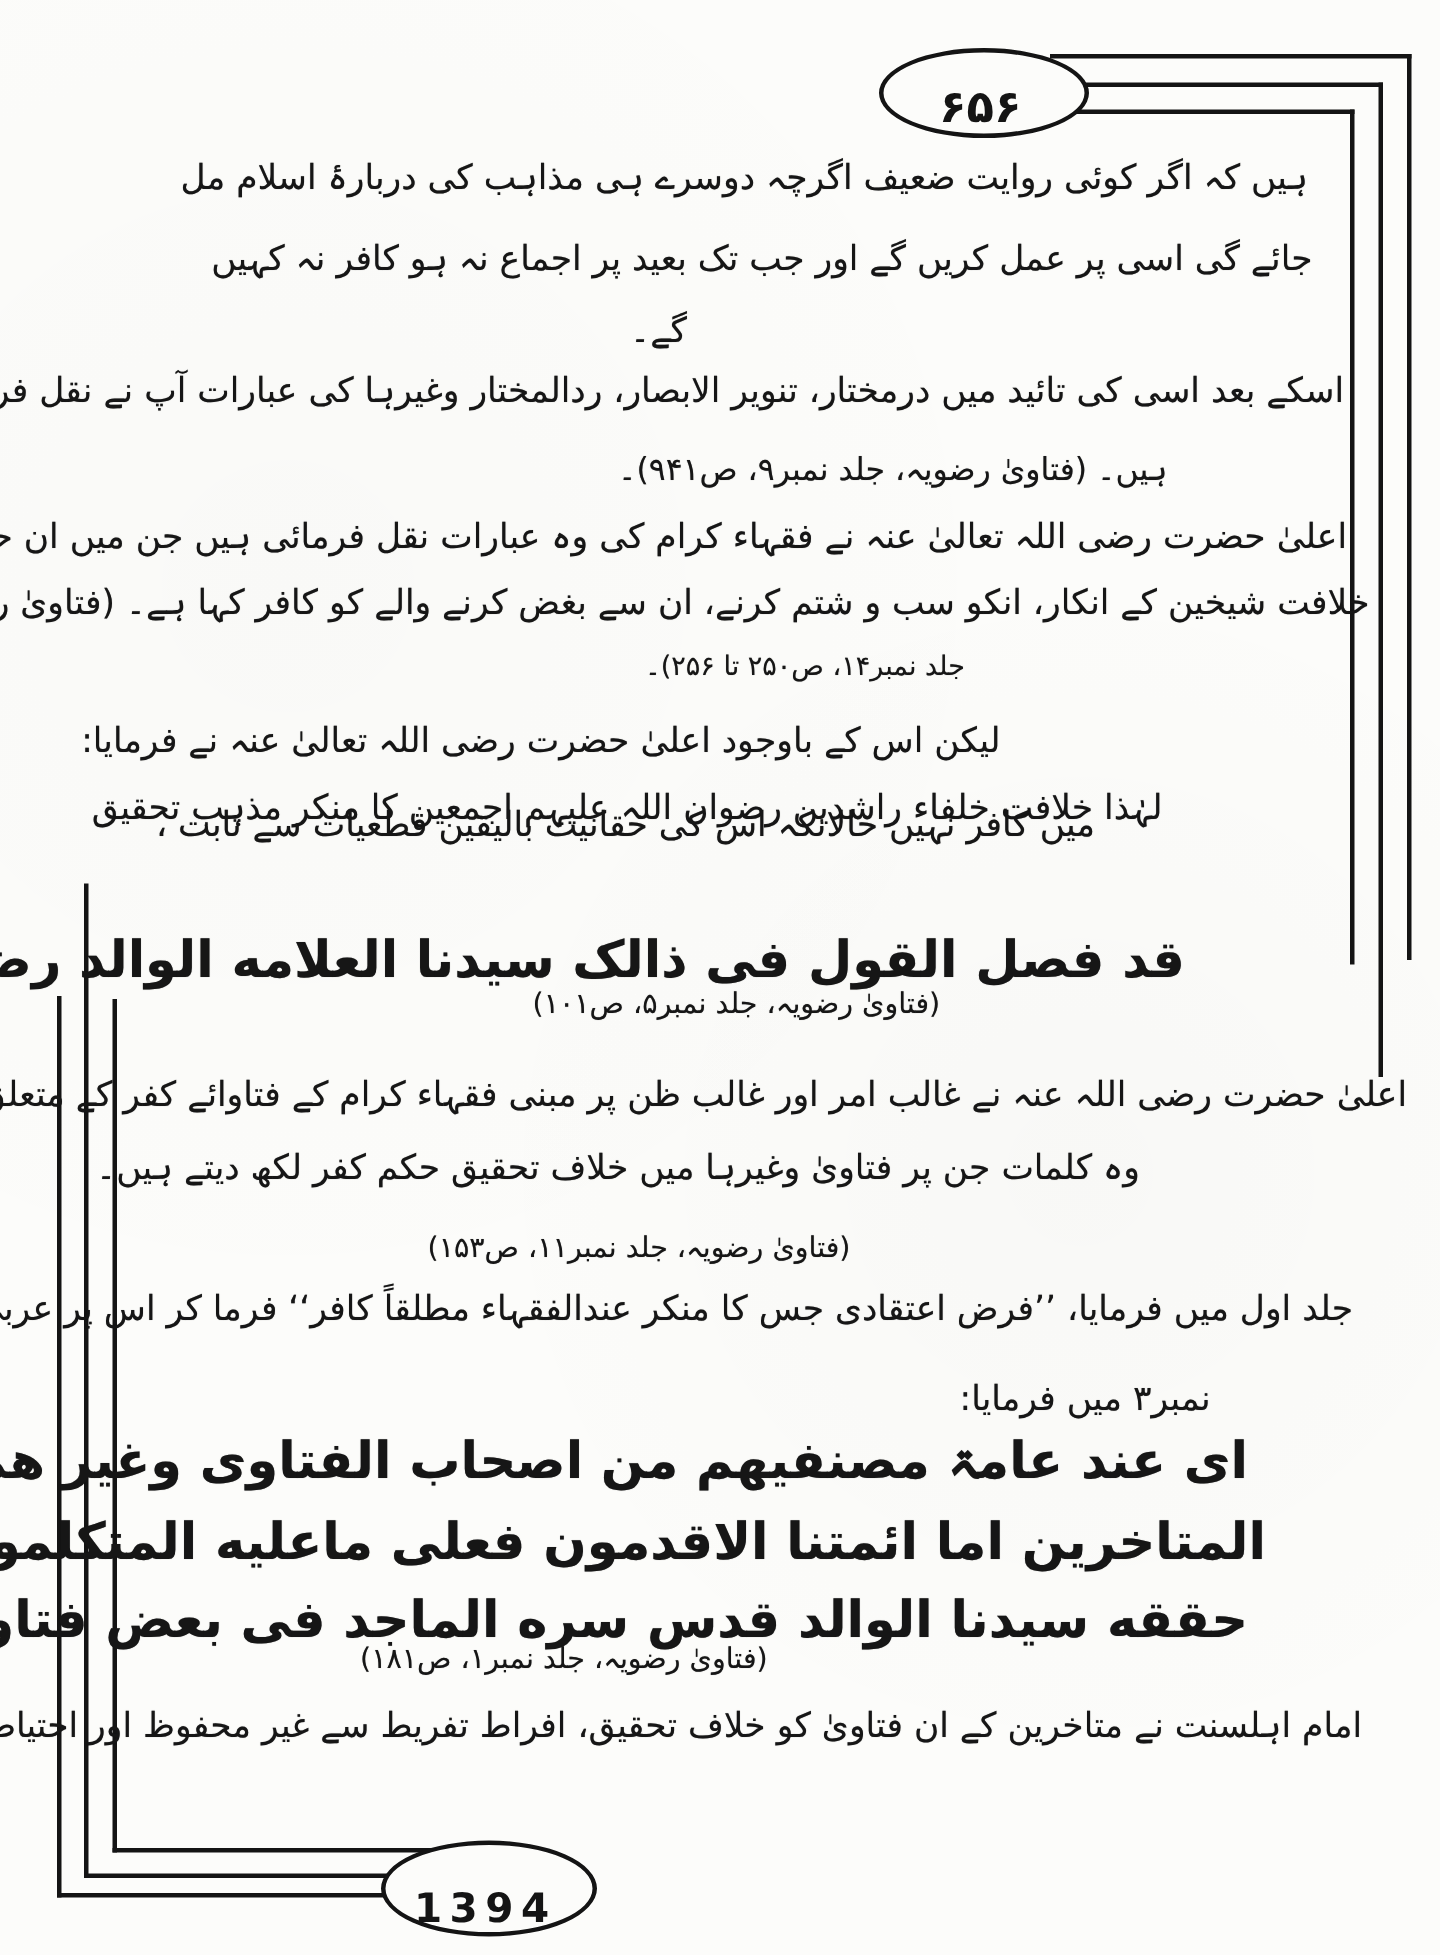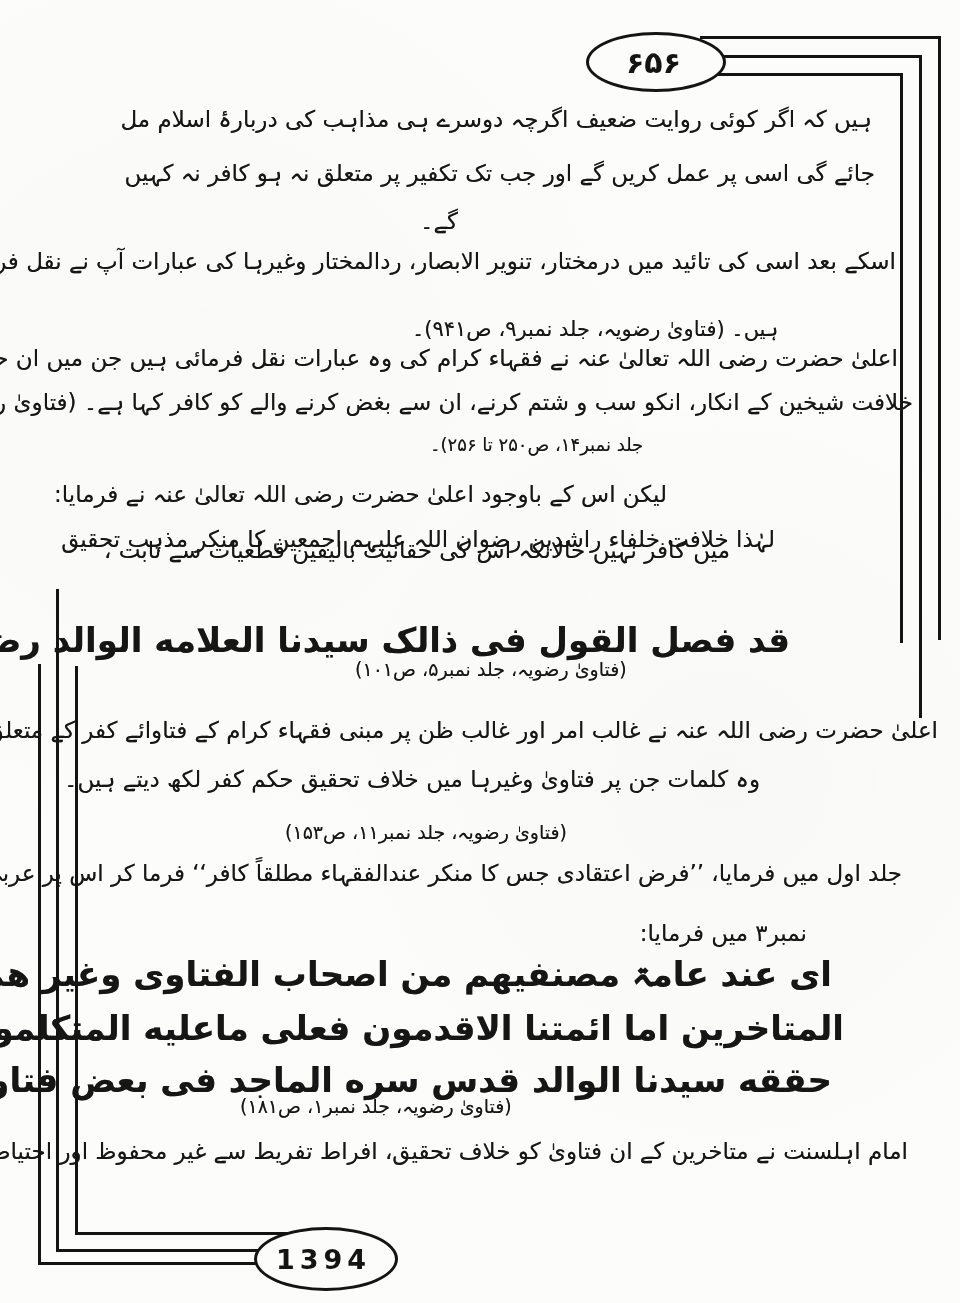--- a/index.html
+++ b/index.html
@@ -23,21 +23,21 @@
   .body-line{font-size:23px;}
   .quote-line{font-size:23px;}
   .arabic-quote{font-size:34px;font-weight:700;}
   .citation{font-size:19px;}
   .rule{position:absolute;background:#141414;}
   .oval{
     position:absolute;
     border:3px solid #141414;
     border-radius:50%;
     background:#fcfcfa;
-    display:flex;align-items:center;justify-content:center;
+    display:flex;align-items:flex-end;justify-content:center;
     z-index:5;
   }
   .oval .num{
     direction:rtl;
     font-weight:700;
     letter-spacing:5px;
     padding-right:5px; 
     color:#141414;
   }
   #top-oval .num{font-size:30px;}
@@ -61,24 +61,24 @@
 <div class="rule" style="left:75px;top:1232px;width:255px;height:3px;"></div>
 
 <div class="oval" id="top-oval" style="left:586px;top:32px;width:134px;height:54px;">
   <span class="num">۶۵۶</span>
 </div>
 <div class="oval" id="bottom-oval" style="left:254px;top:1227px;width:138px;height:58px;">
   <span class="num">1394</span>
 </div>
 
 <div class="line body-line" style="top:104px;right:88px;">ہیں کہ اگر کوئی روایت ضعیف اگرچہ دوسرے ہی مذاہب کی دربارۂ اسلام مل</div>
-<div class="line body-line" style="top:158px;right:85px;">جائے گی اسی پر عمل کریں گے اور جب تک تکفیر پر متعلق نہ ہو کافر نہ کہیں</div>
+<div class="line body-line" style="top:158px;right:85px;">جائے گی اسی پر عمل کریں گے اور جب تک بعید پر اجماع نہ ہو کافر نہ کہیں</div>
 <div class="line body-line" style="top:206px;left:420px;">گے۔</div>
 <div class="line body-line" style="top:246px;right:64px;">اسکے بعد اسی کی تائید میں درمختار، تنویر الابصار، ردالمختار وغیرہا کی عبارات آپ نے نقل فرمائی</div>
-<div class="line body-line" style="top:299px;left:412px;font-size:21px;margin-top:16px;">ہیں۔ (فتاویٰ رضویہ، جلد نمبر۹، ص۹۴۱)۔</div>
+<div class="line body-line" style="top:299px;left:412px;font-size:21px;">ہیں۔ (فتاویٰ رضویہ، جلد نمبر۹، ص۹۴۱)۔</div>
 <div class="line body-line" style="top:343px;right:62px;">اعلیٰ حضرت رضی اللہ تعالیٰ عنہ نے فقہاء کرام کی وہ عبارات نقل فرمائی ہیں جن میں ان حضرات نے</div>
 <div class="line body-line" style="top:387px;right:47px;">خلافت شیخین کے انکار، انکو سب و شتم کرنے، ان سے بغض کرنے والے کو کافر کہا ہے۔ (فتاویٰ رضویہ،</div>
 <div class="line body-line" style="top:433px;left:430px;font-size:18px;">جلد نمبر۱۴، ص۲۵۰ تا ۲۵۶)۔</div>
 <div class="line body-line" style="top:479px;right:293px;">لیکن اس کے باوجود اعلیٰ حضرت رضی اللہ تعالیٰ عنہ نے فرمایا:</div>
 <div class="line quote-line" style="top:524px;right:185px;">لہٰذا خلافت خلفاء راشدین رضوان اللہ علیہم اجمعین کا منکر مذہب تحقیق</div>
 <div class="line quote-line" style="top:535px;right:230px;">میں کافر نہیں حالانکہ اس کی حقانیت بالیقین قطعیات سے ثابت ،</div>
 <div class="line arabic-quote" style="top:618px;right:170px;">قد فصل القول فی ذالک سیدنا العلامه الوالد رضی اللہ عنہ۔</div>
 <div class="line citation" style="top:657px;left:355px;">(فتاویٰ رضویہ، جلد نمبر۵، ص۱۰۱)</div>
 <div class="line body-line" style="top:715px;right:22px;">اعلیٰ حضرت رضی اللہ عنہ نے غالب امر اور غالب ظن پر مبنی فقہاء کرام کے فتاوائے کفر کے متعلق فرمایا:</div>
 <div class="line quote-line" style="top:764px;right:200px;">وہ کلمات جن پر فتاویٰ وغیرہا میں خلاف تحقیق حکم کفر لکھ دیتے ہیں۔</div>

